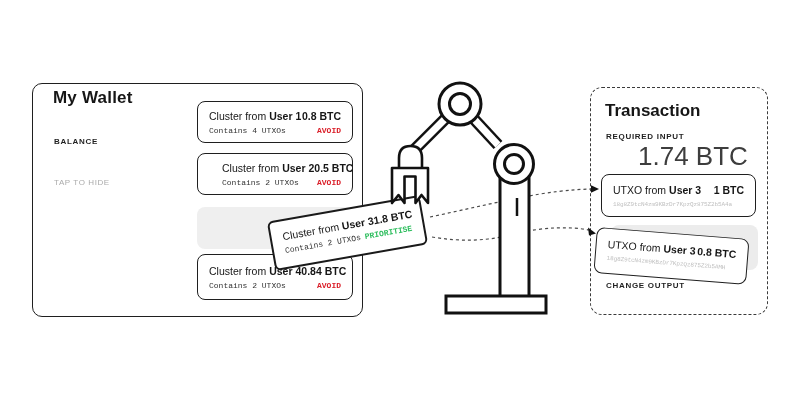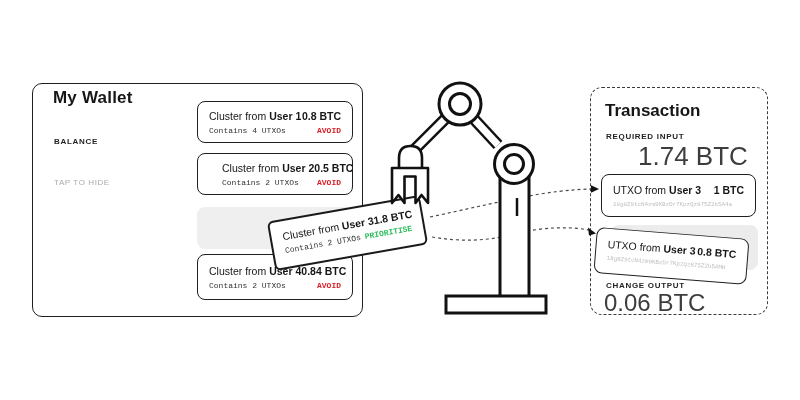--- a/index.html
+++ b/index.html
@@ -128,21 +128,20 @@
 
     <div class="utxo-box utxo-2">
       <div class="utxo-row">
         <span><span>UTXO from</span><span class="user">User 3</span></span>
         <span class="amount">0.8 BTC</span>
       </div>
       <div class="utxo-hash">18g8Z9tcN4zm9KBzDr7KpzQz875Z2b5AMH</div>
     </div>
 
     <div class="mini-label tx-change-label">CHANGE OUTPUT</div>
-    <div class="tx-change-value">0.06 BTC</div>
   </div>
 
   <svg class="overlay" viewBox="0 0 800 400">
     <path d="M430,217 C468,209 505,200 540,194 C565,190 585,189 593,189" fill="none" stroke="#4a4a4a" stroke-width="1.2" stroke-dasharray="3 3"></path>
     <polygon points="599,189 591,185.2 591,192.8" fill="#111"></polygon>
     <path d="M432,237 C462,242 488,241 515,234 C545,226 574,227 589,230" fill="none" stroke="#4a4a4a" stroke-width="1.2" stroke-dasharray="3 3"></path>
     <polygon points="596,233.5 588,227.5 589,235.5" fill="#111"></polygon>
   </svg>
 
   <div class="held-card">

